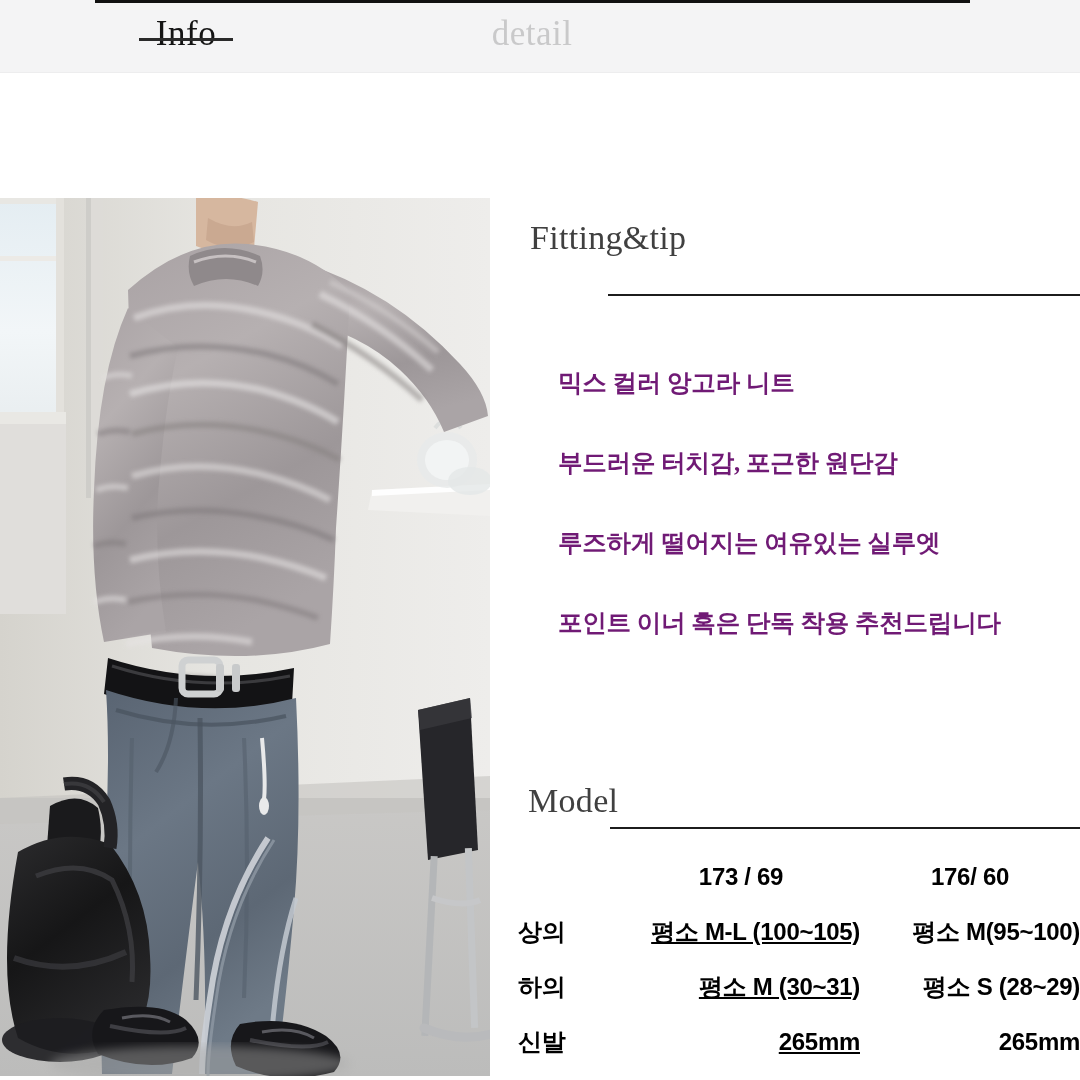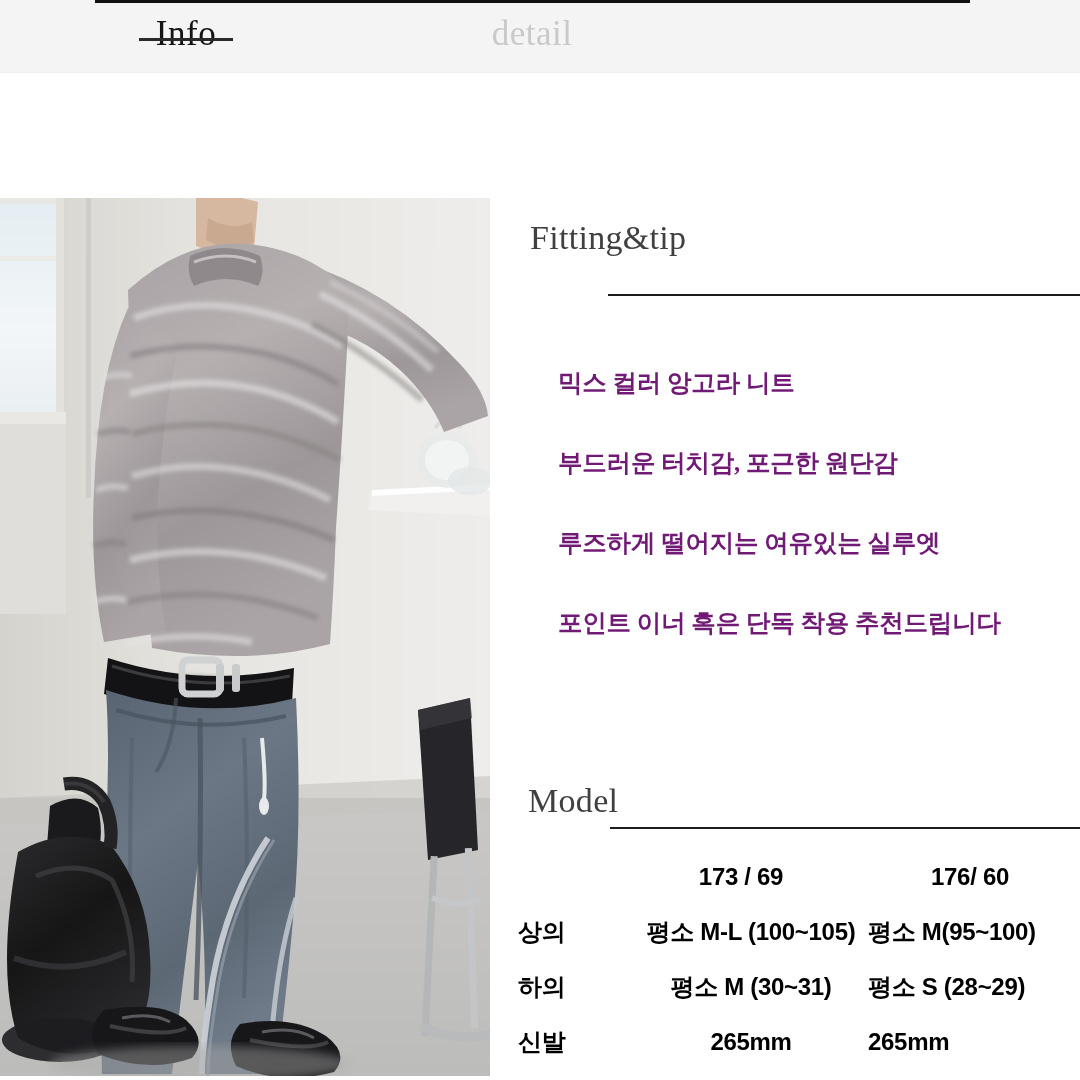--- a/index.html
+++ b/index.html
@@ -165,25 +165,26 @@
   .model-table th.h-blank { }
   .model-table th.h-col {
     text-align: center;
     font-weight: bold;
   }
   .model-table td.t-label {
     text-align: left;
     padding-left: 28px;
   }
   .model-table td.t-val {
-    text-align: center;
+    text-align: right;
     padding-left: 20px;
+    text-decoration: underline;
   }
   .model-table td.t-val-b {
-    text-align: left;
+    text-align: right;
     padding-left: 8px;
   }
 </style>
 </head>
 <body>
 
 <div class="tabbar">
   <div class="tabbar-topline"></div>
   <div class="tabs">
 

